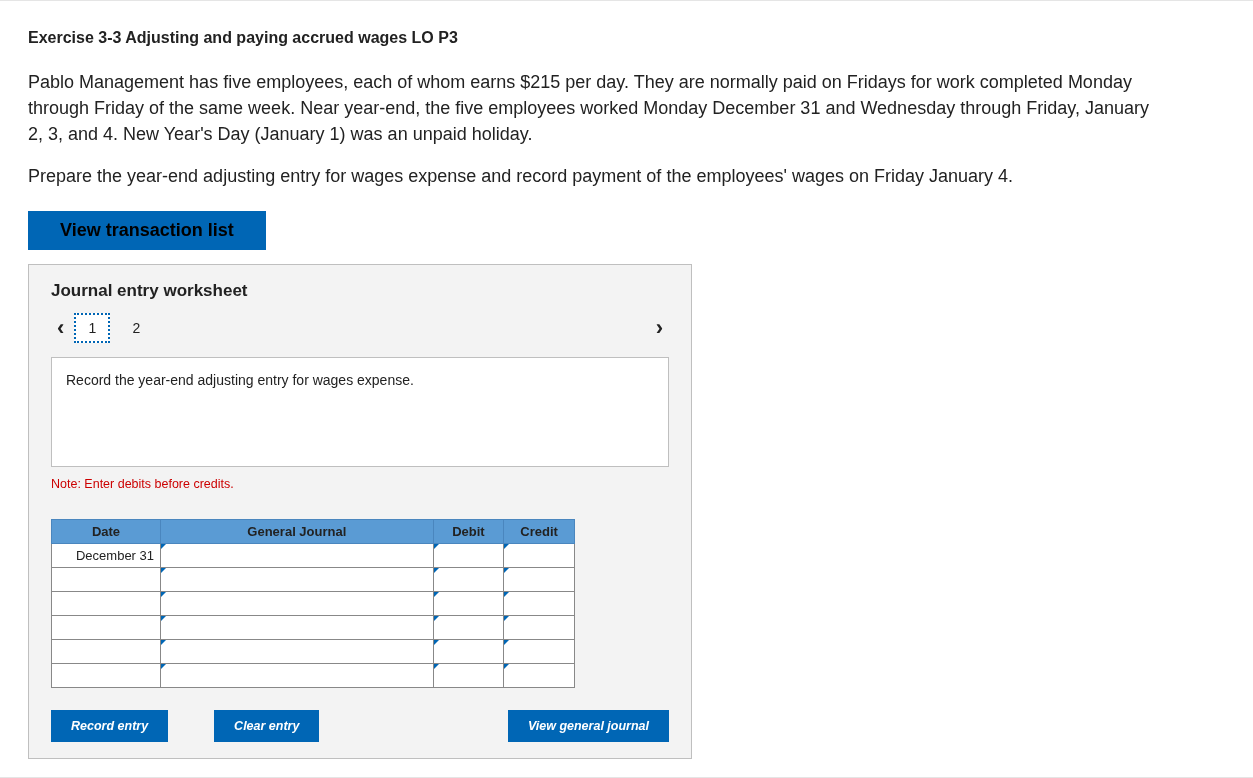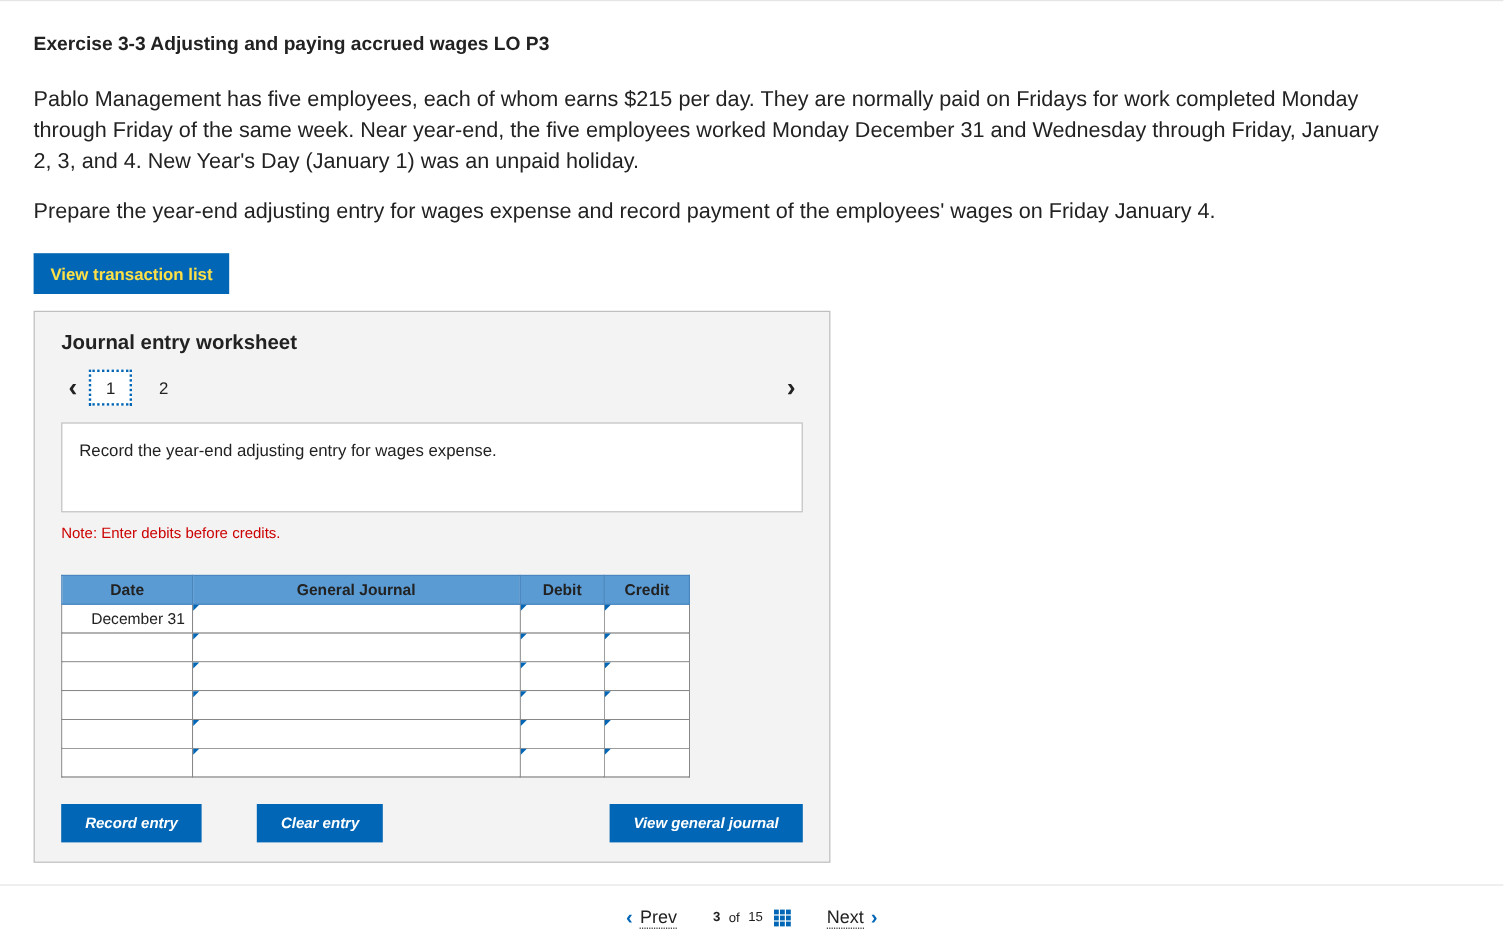--- a/index.html
+++ b/index.html
@@ -20,24 +20,24 @@
     margin: 4px 0 22px 0;
   }
   .problem-text {
     font-size: 18px;
     line-height: 1.45;
     max-width: 1140px;
     margin-bottom: 16px;
   }
   .btn-blue {
     background: #0066b5;
-    color: #fde047;
+    color: #000000;
     border: none;
-    padding: 9px 14px;
-    font-size: 14px;
+    padding: 9px 32px;
+    font-size: 18px;
     font-weight: 700;
     cursor: pointer;
   }
   .worksheet-box {
     margin-top: 14px;
     border: 1px solid #bfbfbf;
     background: #f3f3f3;
     width: 664px;
     padding: 16px 22px 16px 22px;
   }
@@ -73,21 +73,21 @@
     background: #f3f3f3;
   }
   .tab.active {
     border: 2px dotted #0066b5;
     background: #fff;
   }
   .instruction-box {
     background: #fff;
     border: 1px solid #bfbfbf;
     padding: 14px 14px;
-    height: 75px;
+    height: 110px;
     font-size: 14px;
     margin-bottom: 10px;
   }
   .red-note {
     color: #cc0000;
     font-size: 12.5px;
     margin-bottom: 28px;
   }
   table.je {
     border-collapse: collapse;

